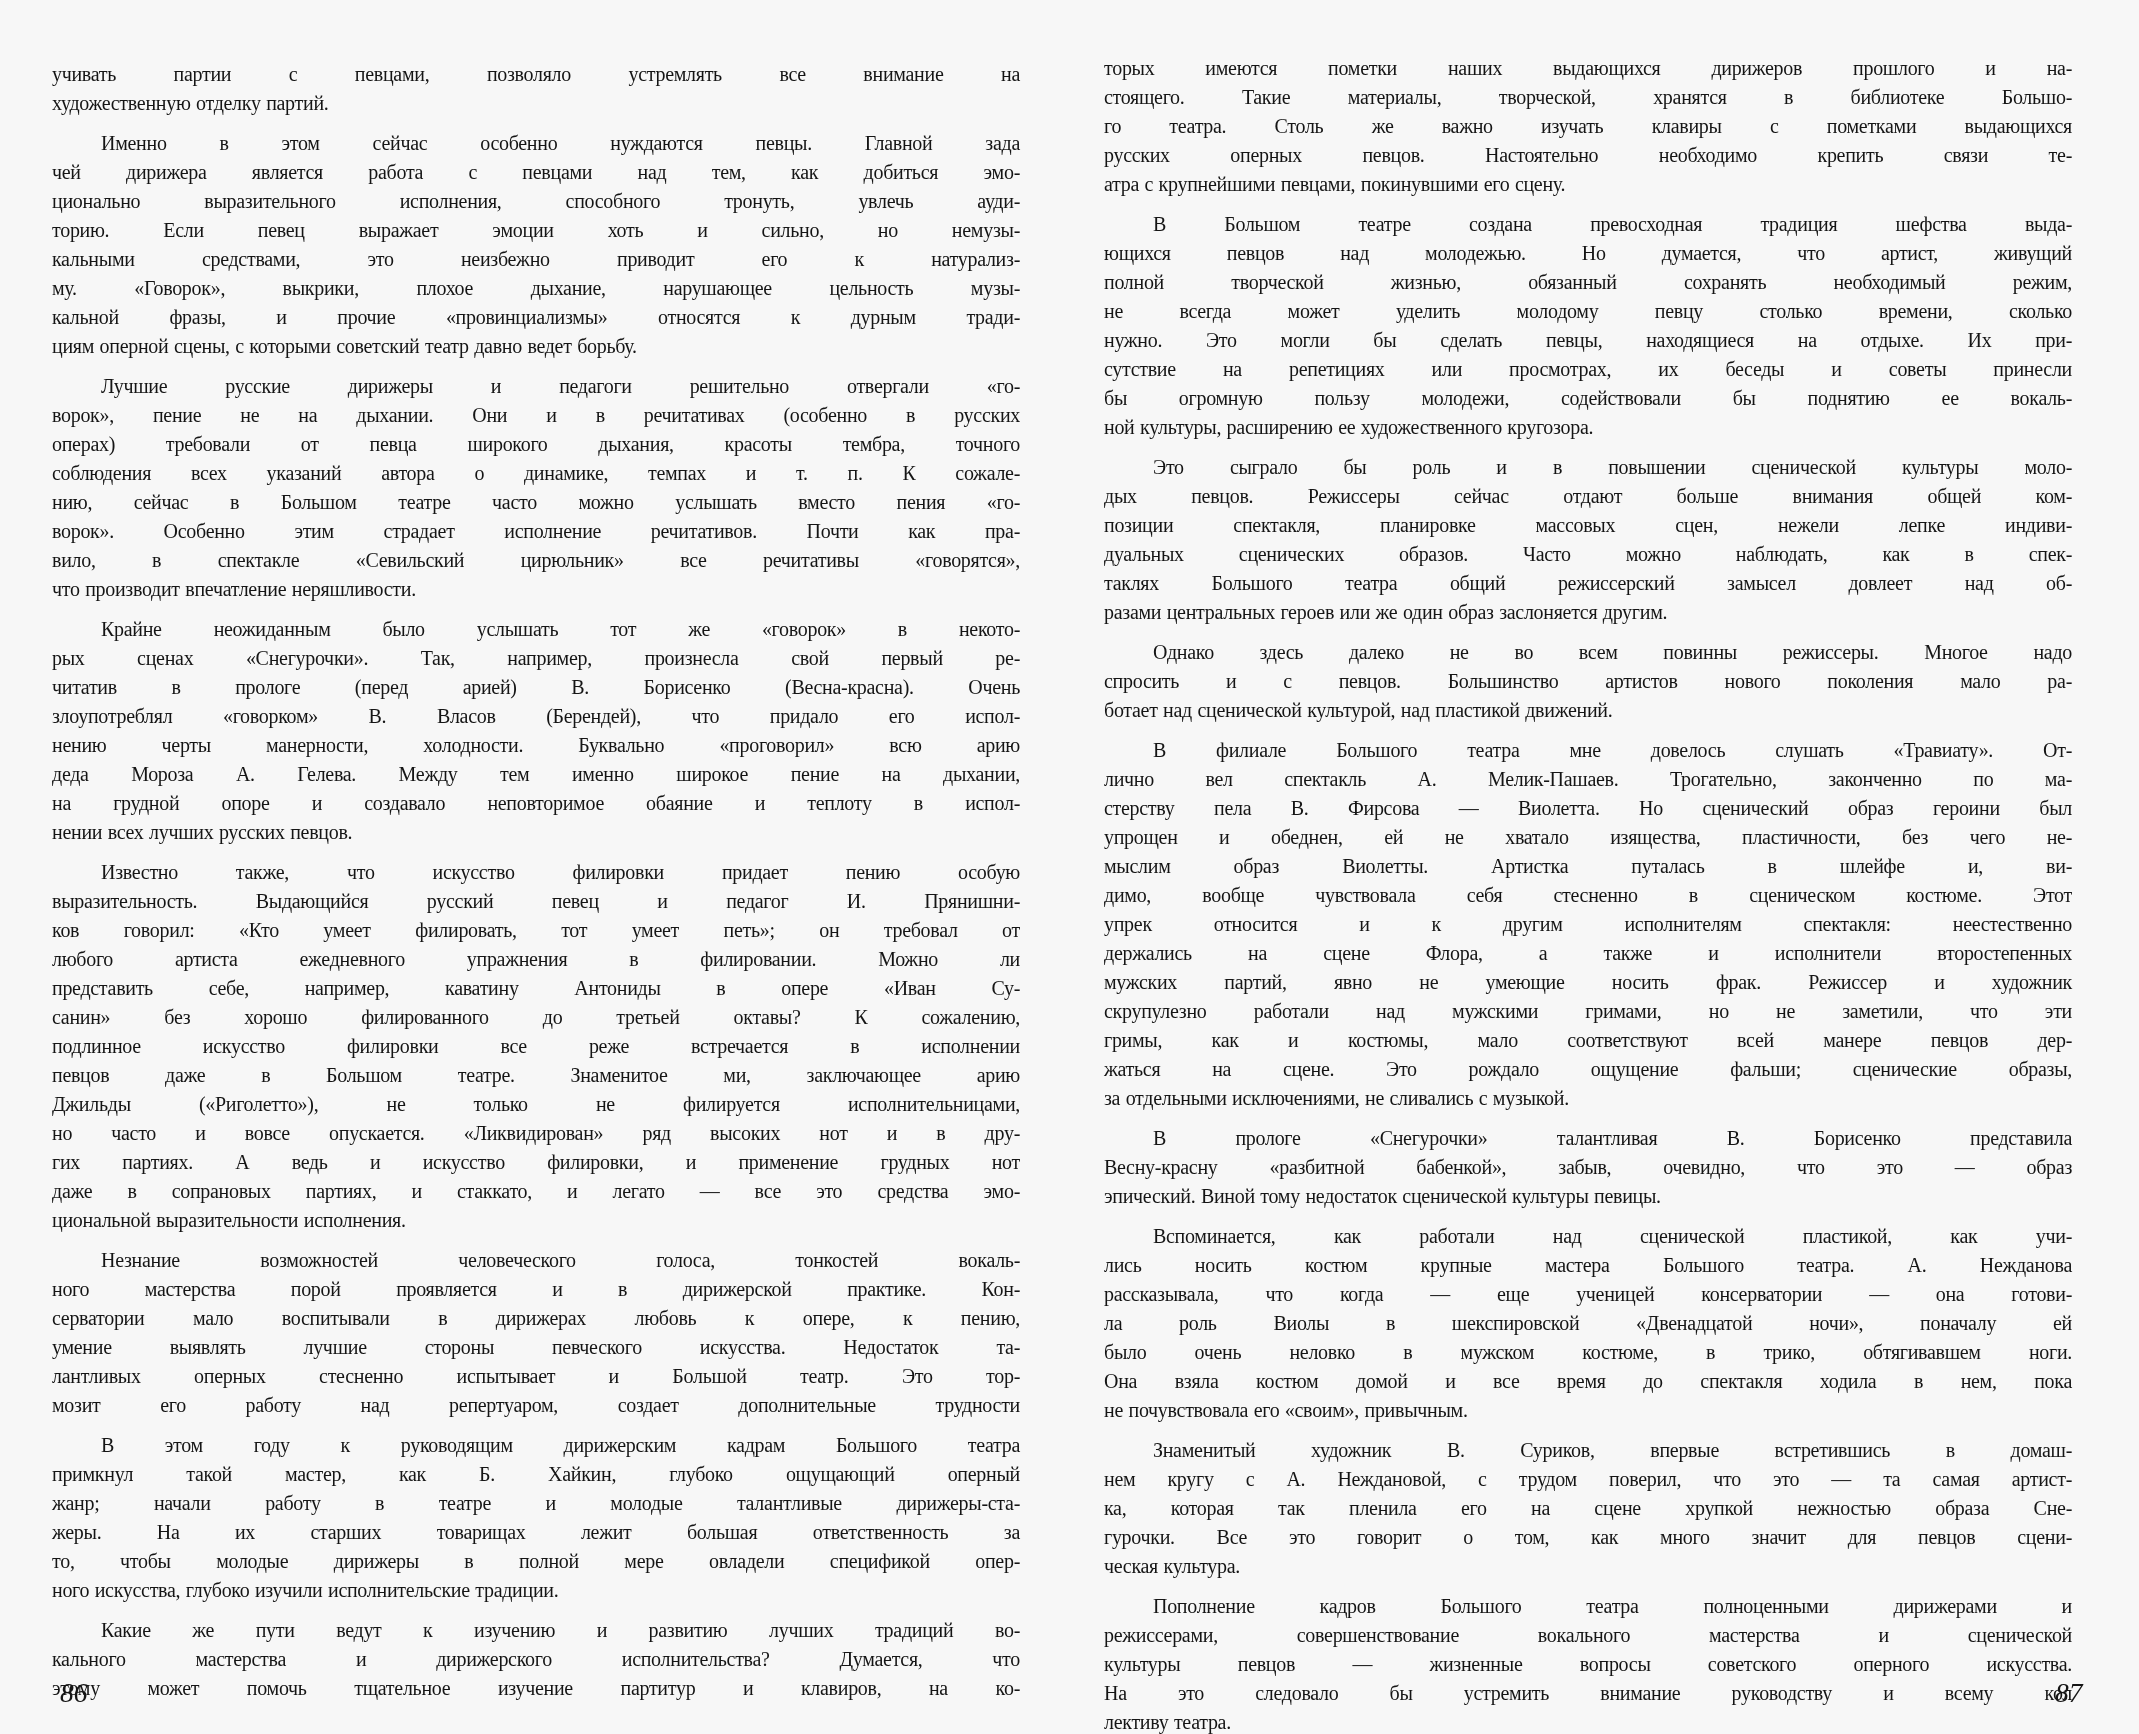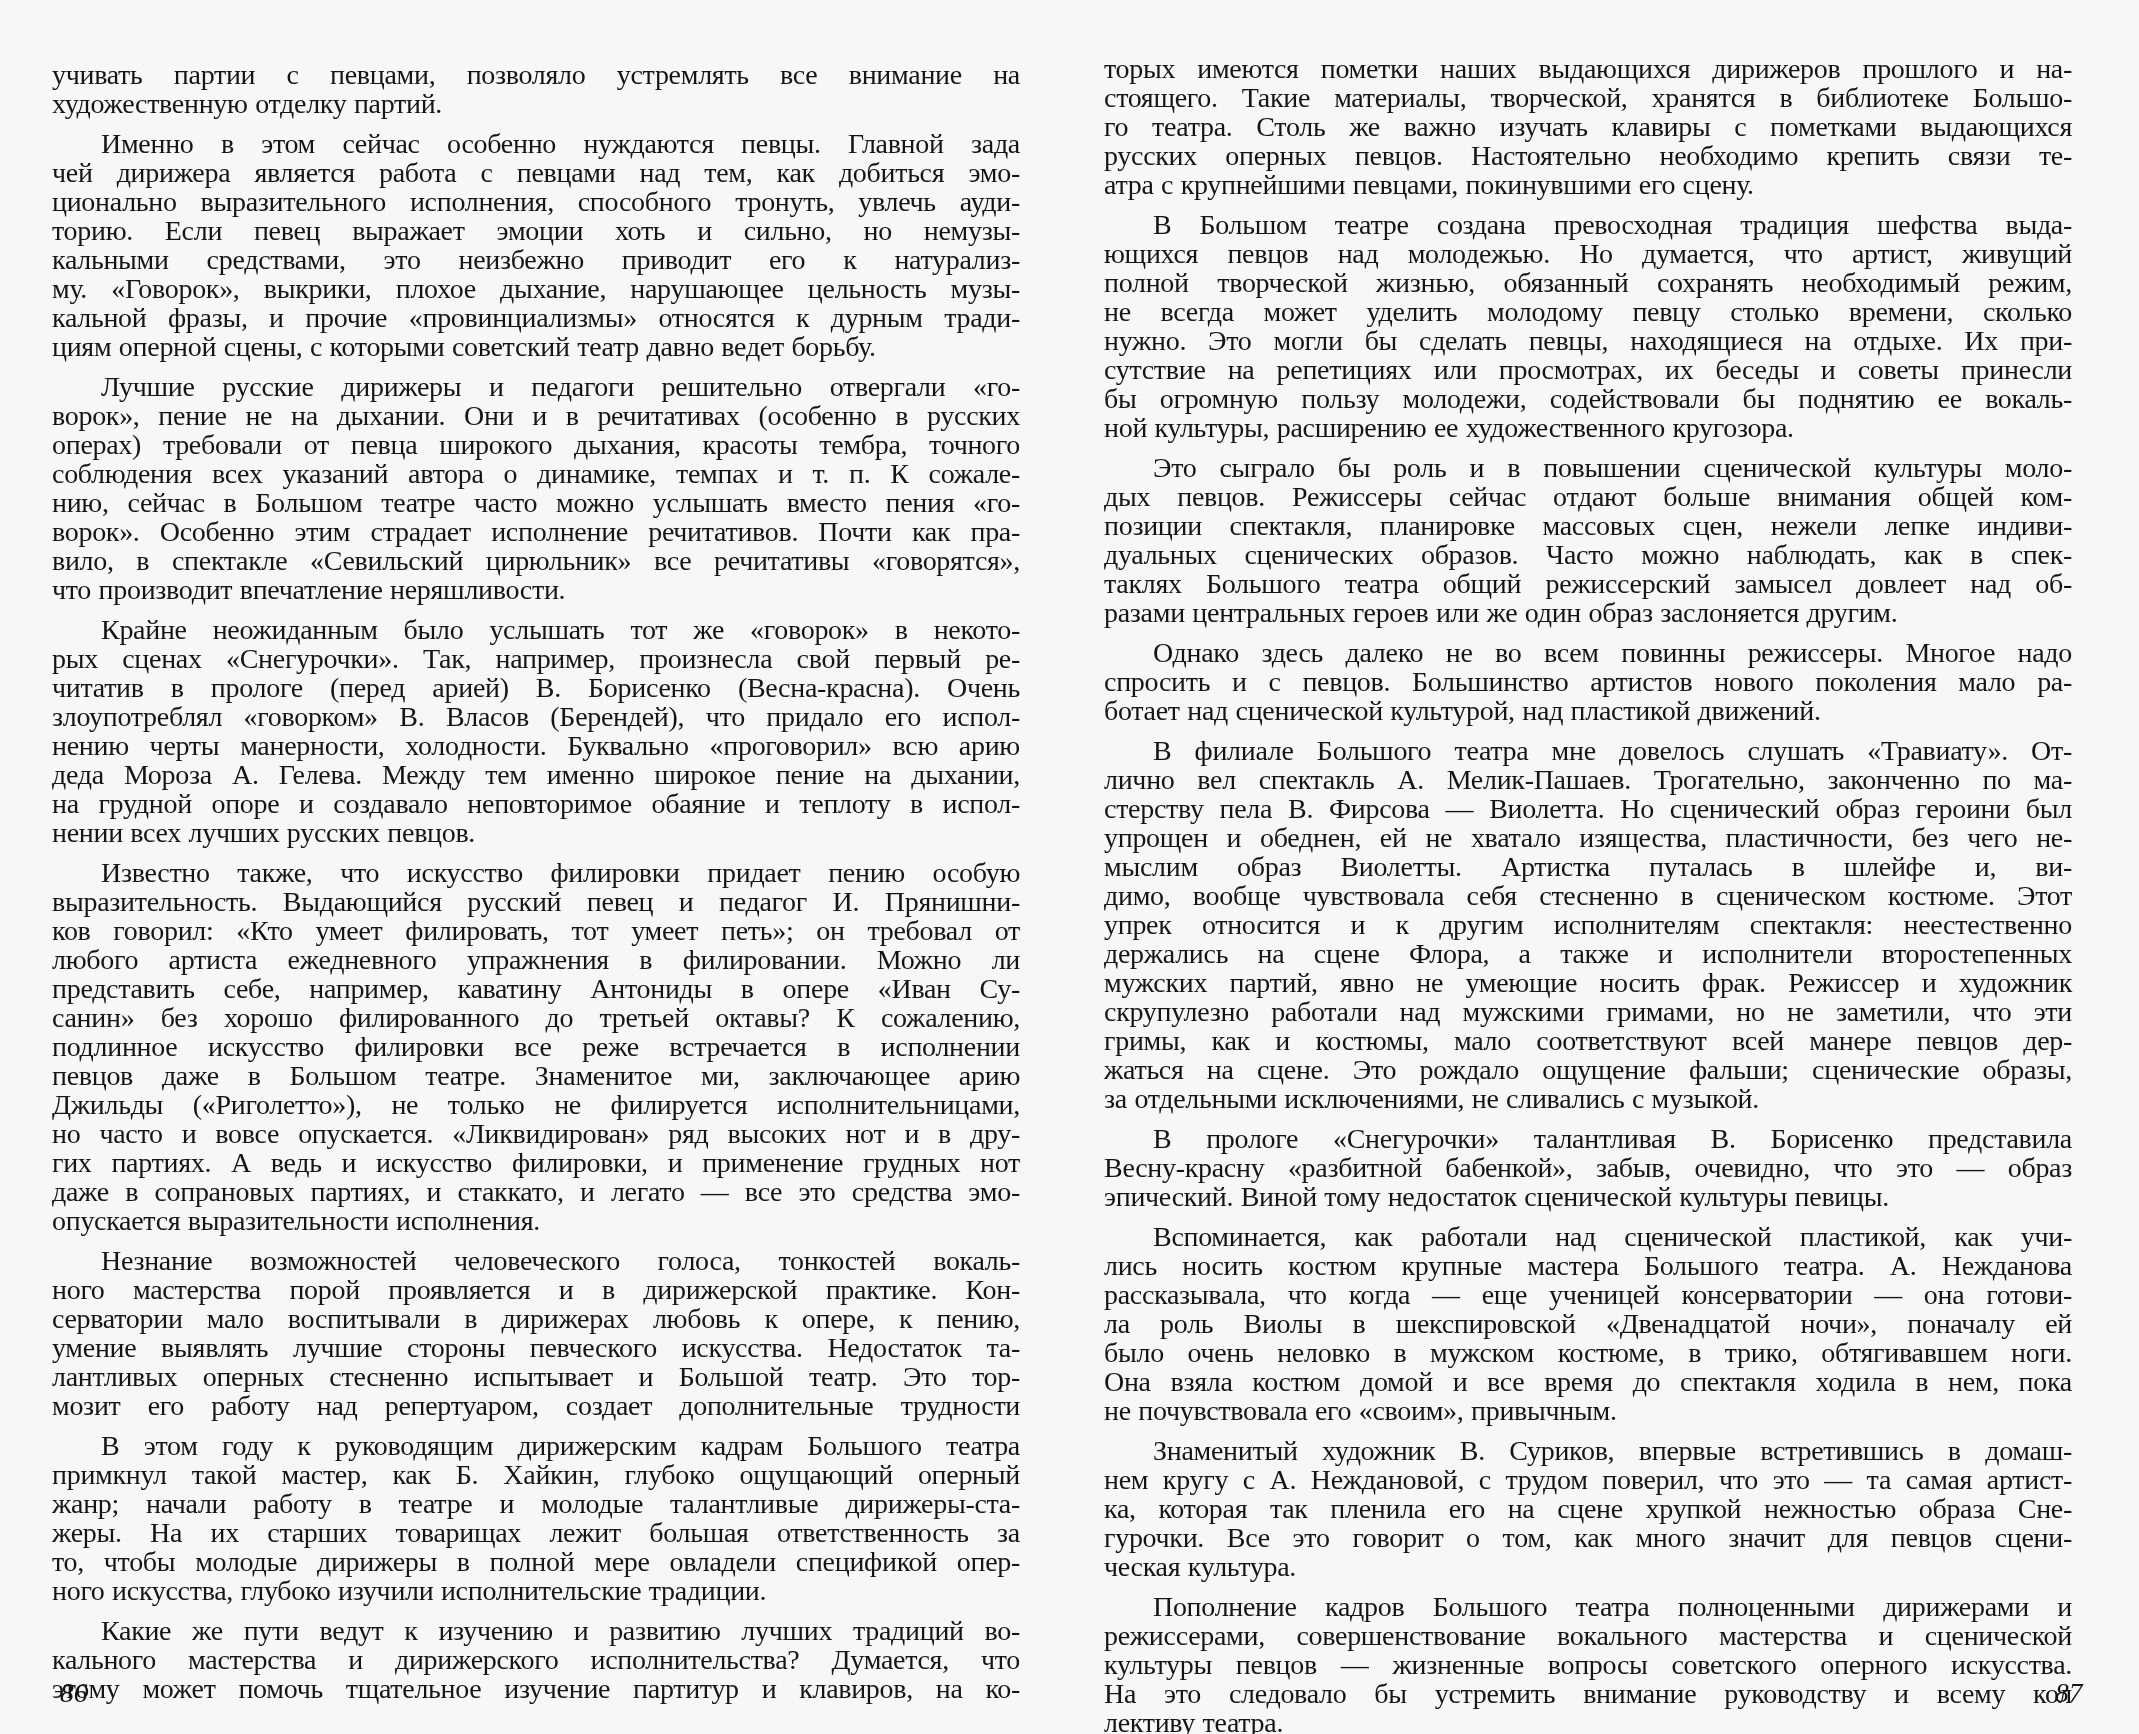--- a/index.html
+++ b/index.html
@@ -14,21 +14,21 @@
   .page {
     position: absolute;
     top: 0;
     height: 1734px;
   }
   .page.left { left: 0; width: 1070px; }
   .page.right { left: 1070px; width: 1070px; }
   .column {
     position: absolute;
     top: 60px;
-    font-size: 28px;
+    font-size: 20px;
     line-height: 29px;
     letter-spacing: -0.3px;
     word-spacing: 0.8px;
   }
   .page.left .column { left: 52px; width: 968px; }
   .page.right .column { left: 34px; width: 968px; top: 54px; }
   .line {
     display: block;
     white-space: nowrap;
     text-align: justify;
@@ -92,21 +92,21 @@
         <span class="line">ков говорил: «Кто умеет филировать, тот умеет петь»; он требовал от</span>
         <span class="line">любого артиста ежедневного упражнения в филировании. Можно ли</span>
         <span class="line">представить себе, например, каватину Антониды в опере «Иван Су-</span>
         <span class="line">санин» без хорошо филированного до третьей октавы? К сожалению,</span>
         <span class="line">подлинное искусство филировки все реже встречается в исполнении</span>
         <span class="line">певцов даже в Большом театре. Знаменитое ми, заключающее арию</span>
         <span class="line">Джильды («Риголетто»), не только не филируется исполнительницами,</span>
         <span class="line">но часто и вовсе опускается. «Ликвидирован» ряд высоких нот и в дру-</span>
         <span class="line">гих партиях. А ведь и искусство филировки, и применение грудных нот</span>
         <span class="line">даже в сопрановых партиях, и стаккато, и легато — все это средства эмо-</span>
-        <span class="line last">опускается выразительности исполнения.</span>
+        <span class="line last">циональной выразительности исполнения.</span>
       </div>
       <div>
         <span class="line indent gap">Незнание возможностей человеческого голоса, тонкостей вокаль-</span>
         <span class="line">ного мастерства порой проявляется и в дирижерской практике. Кон-</span>
         <span class="line">серватории мало воспитывали в дирижерах любовь к опере, к пению,</span>
         <span class="line">умение выявлять лучшие стороны певческого искусства. Недостаток та-</span>
         <span class="line">лантливых оперных стесненно испытывает и Большой театр. Это тор-</span>
         <span class="line">мозит его работу над репертуаром, создает дополнительные трудности</span>
       </div>
       <div>

